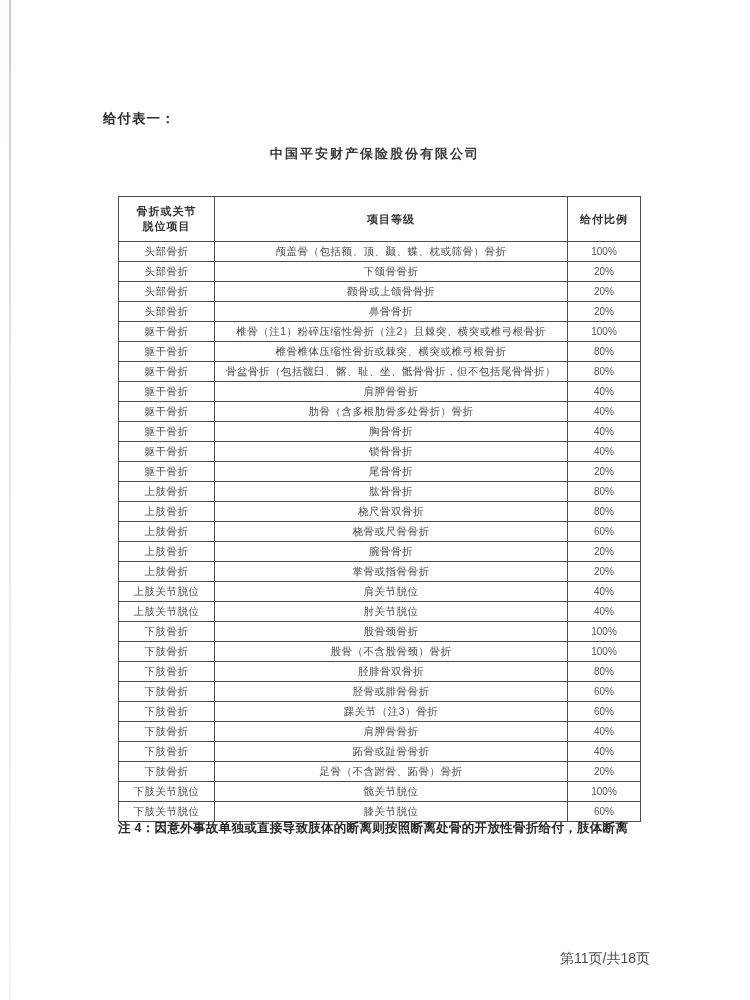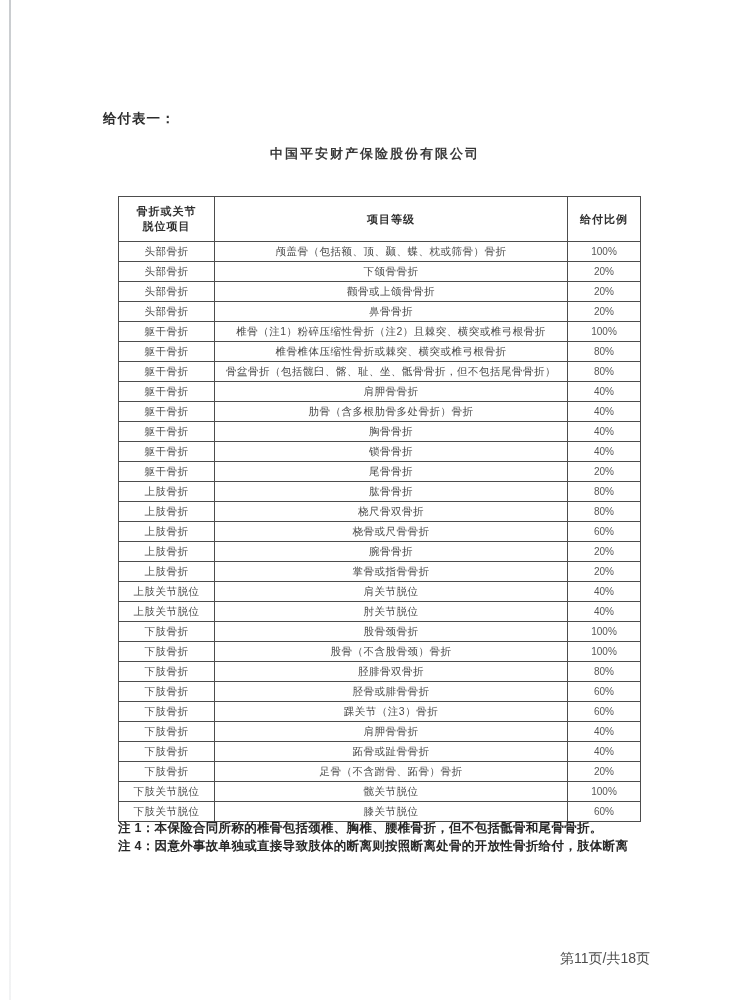--- a/index.html
+++ b/index.html
@@ -284,18 +284,17 @@
         <tr>
         <td>下肢关节脱位</td>
         <td>膝关节脱位</td>
         <td class="ratio-cell">60%</td>
       </tr>
       </tbody>
   </table>
 
   <div class="notes">
 
-  <div class="note-line">注 1：本保险合同所称的椎骨包括颈椎、胸椎、腰椎骨折，但不包括骶骨和尾骨骨折。</div>
       <div class="note-line">注 4：因意外事故单独或直接导致肢体的断离则按照断离处骨的开放性骨折给付，肢体断离</div>
     </div>
 
   <div class="footer">第11页/共18页</div>
 </div>
 
 </body></html>

